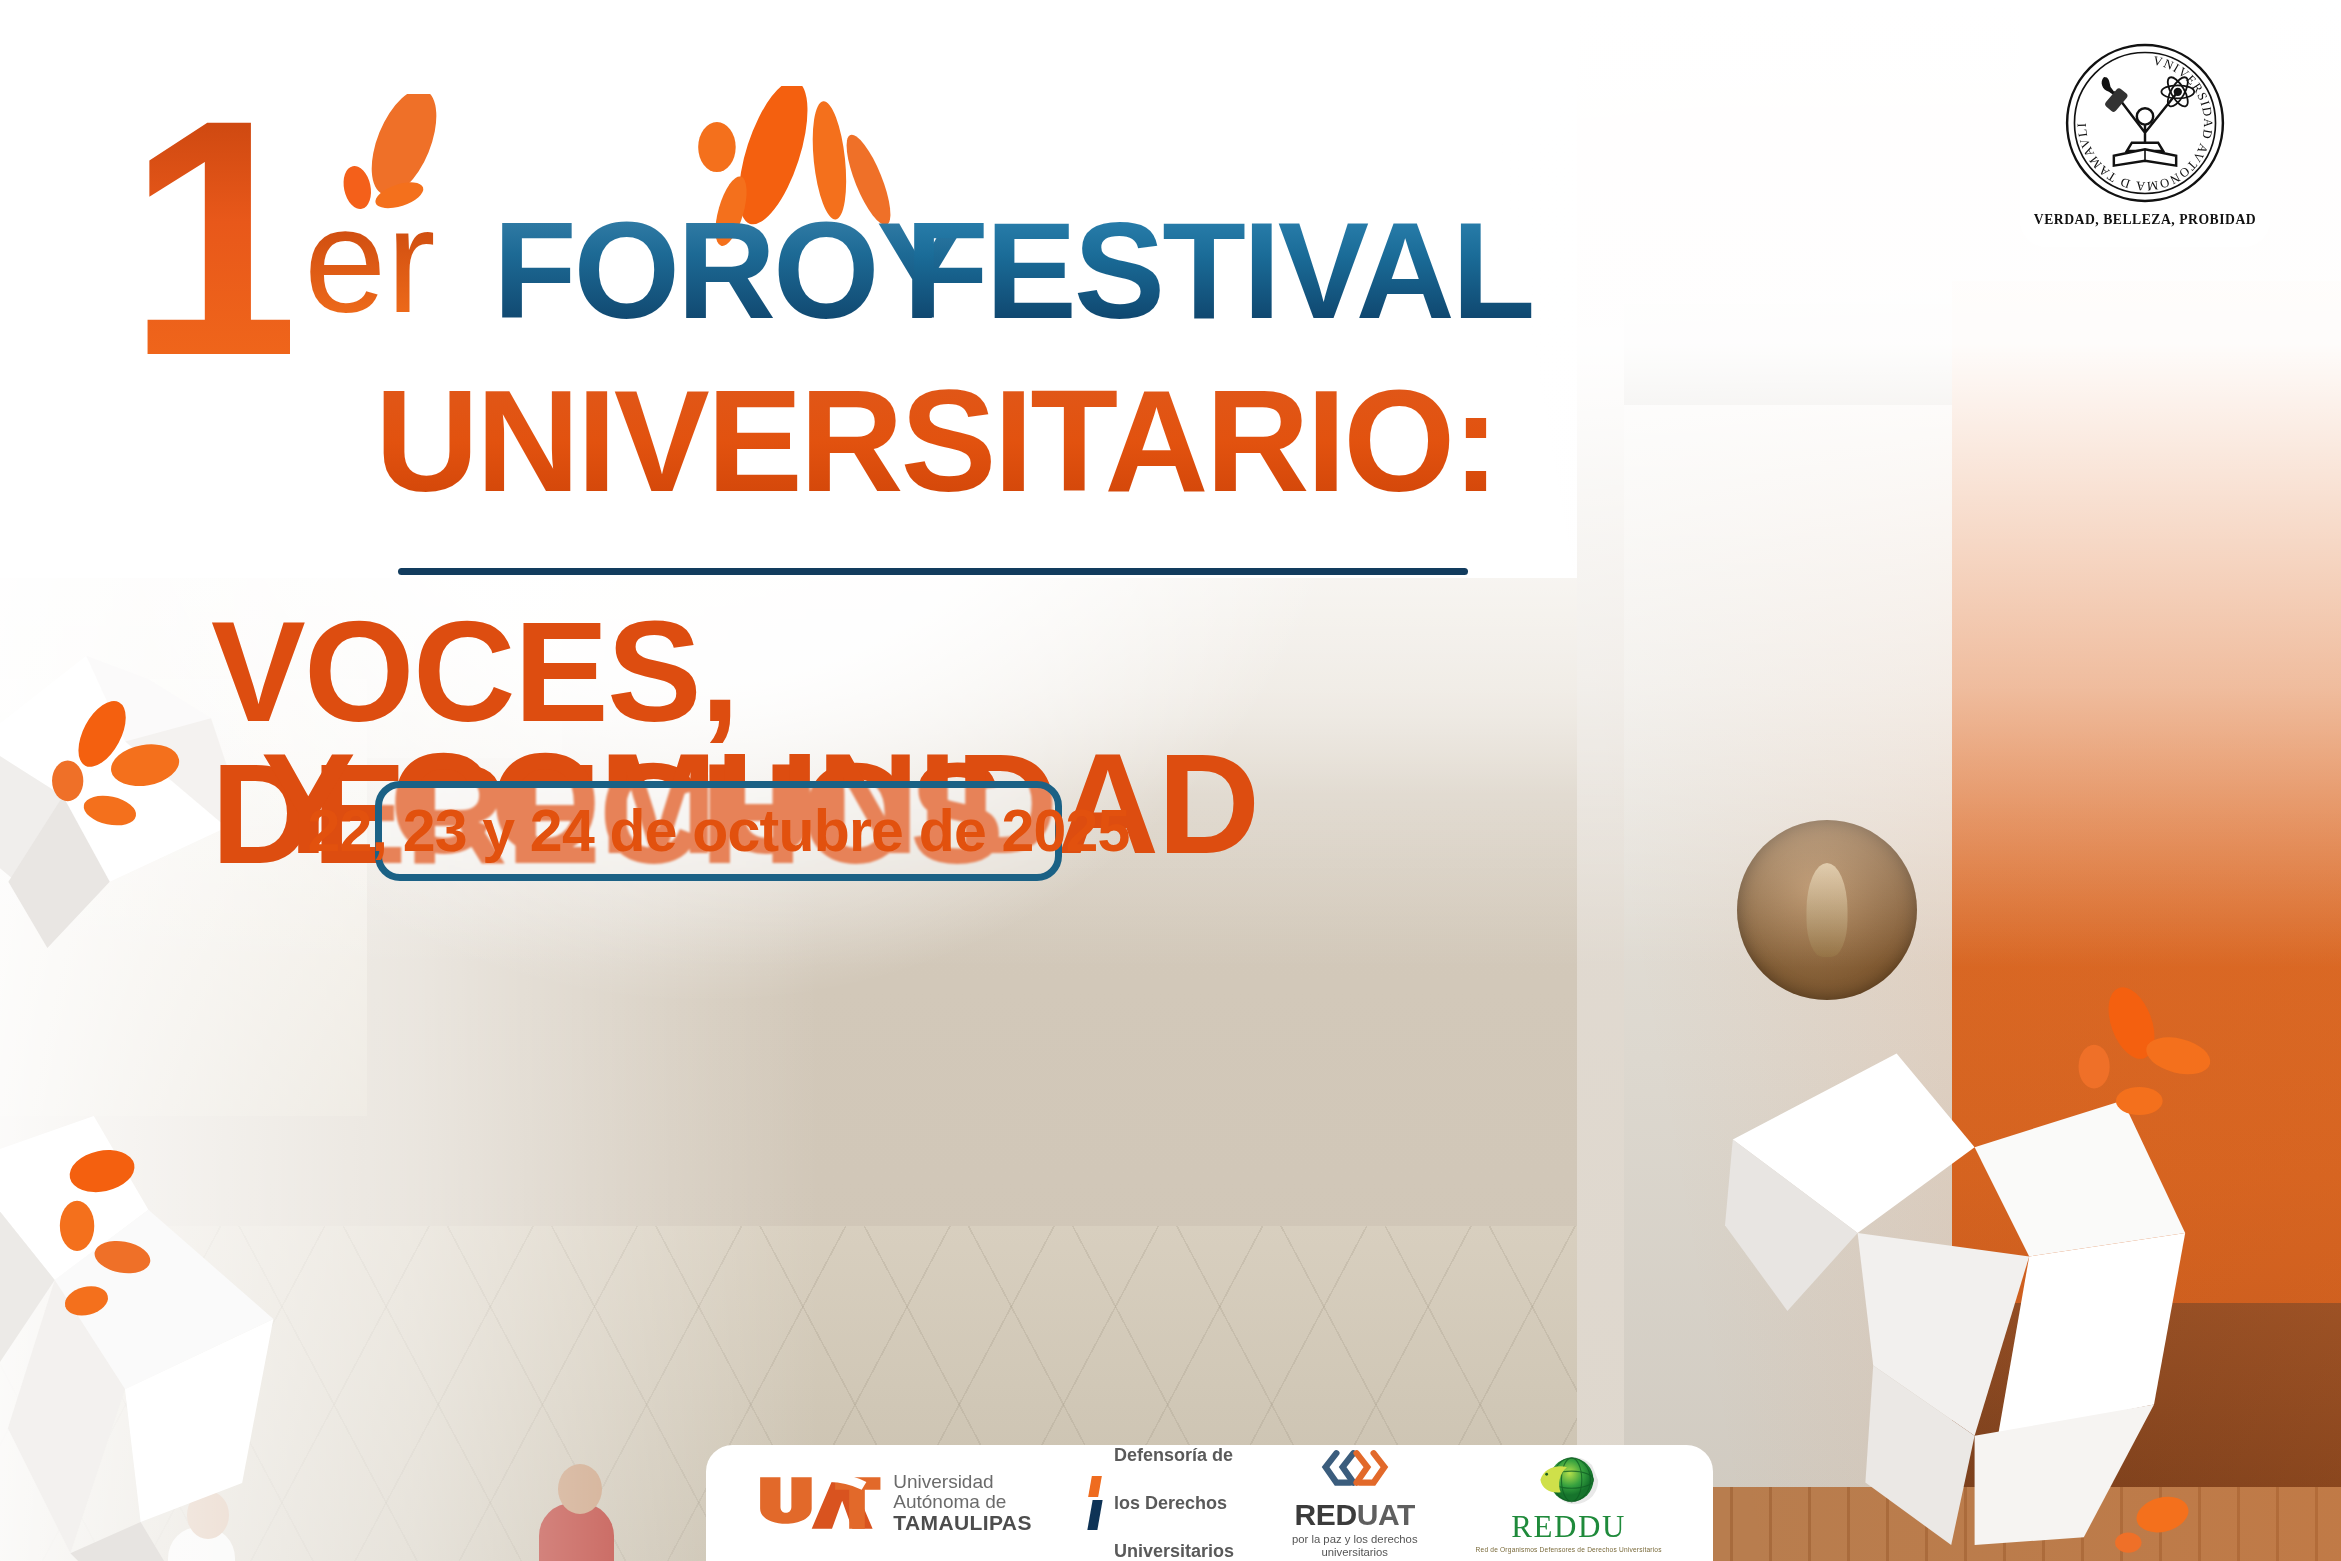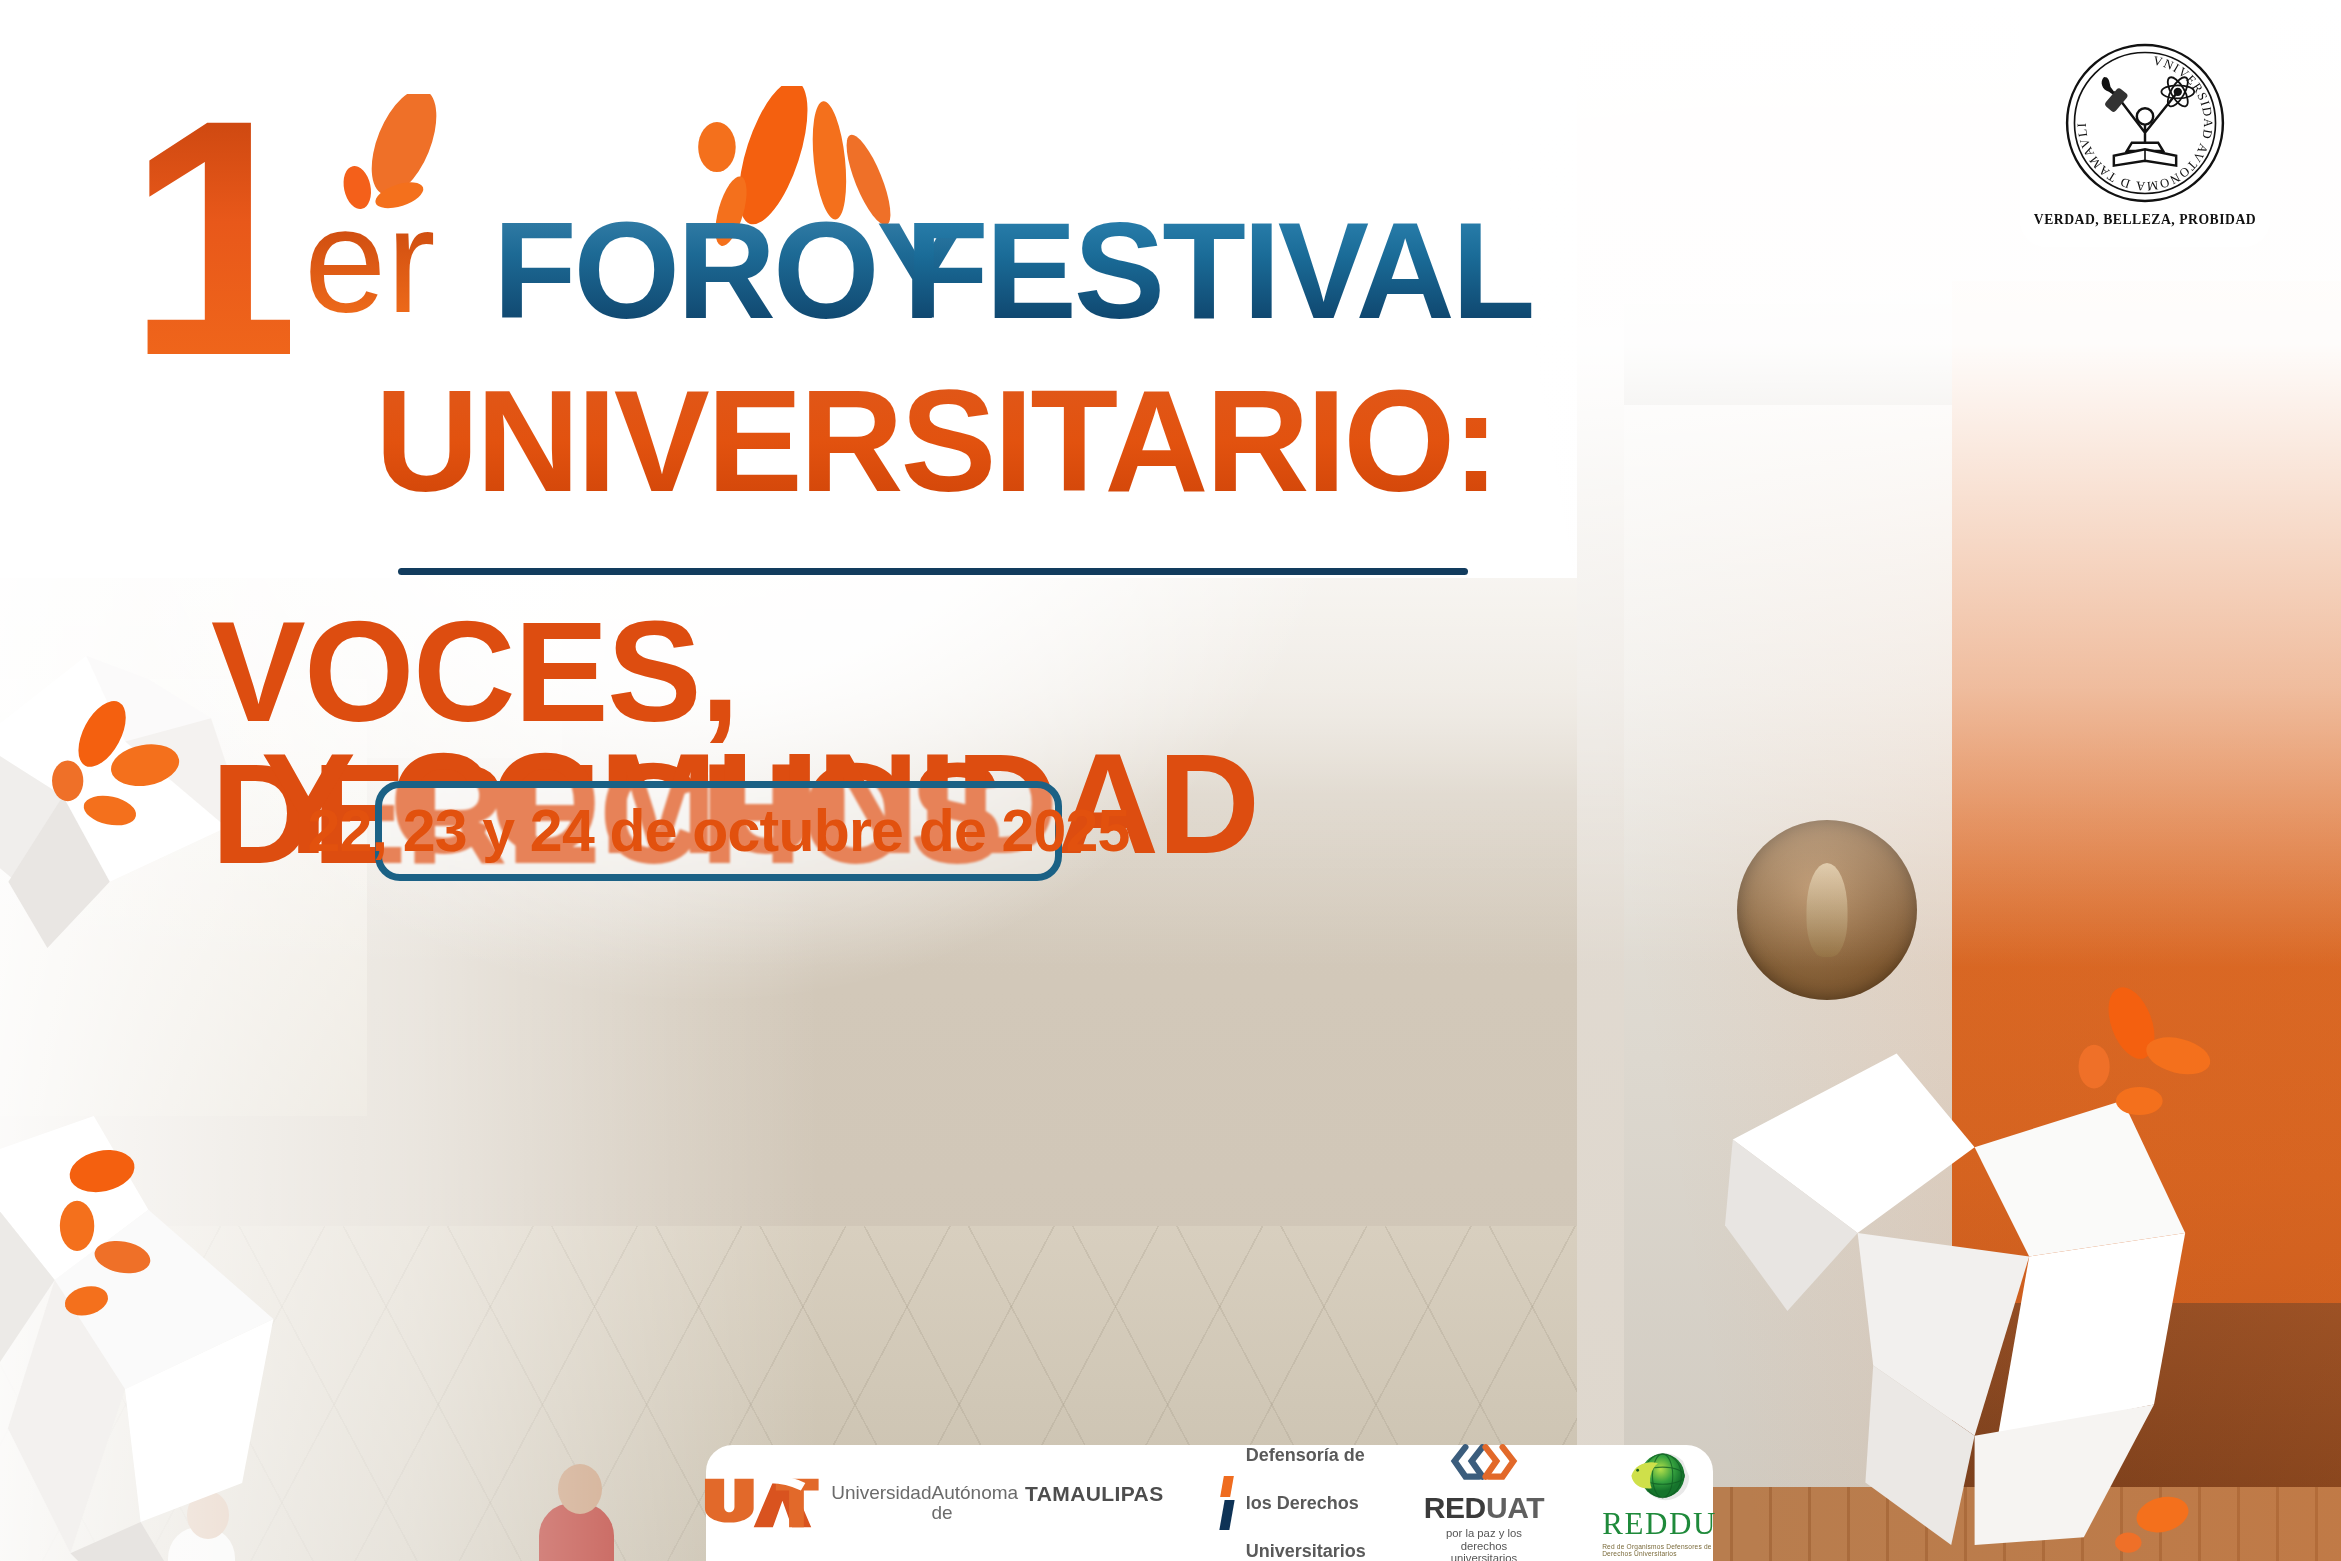--- a/index.html
+++ b/index.html
@@ -194,21 +194,21 @@
 
   
   .logo-bar {
     position:absolute; left:706px; bottom:0; width:1007px; height:116px;
     background:#fff; border-radius:26.5px 26.5px 0 0;
     display:flex; align-items:center; justify-content:center; gap:58px;
     padding:0 44px;
   }
   .logo { display:flex; align-items:center; gap:11px; }
 
-  .uat-word { display:flex; flex-direction:row; line-height:1.06; }
+  .uat-word { display:flex; flex-direction:column; line-height:1.06; }
   .uat-l1, .uat-l2 { font-size:19px; color:#6b6b6b; }
   .uat-l3 { font-size:21px; font-weight:bold; color:#4d4d4d; letter-spacing:0.4px; }
 
   .def-bars { display:flex; flex-direction:column; gap:2.3px; margin-right:3.1px; }
   .def-bar-o { width:10px; height:21px; background:#ef6c1f; transform:skewX(-10deg); }
   .def-bar-b { width:10px; height:30px; background:#0e3356; transform:skewX(-10deg); }
   .def-word { display:flex; flex-direction:column; line-height:1.12;gap:28px; }
   .def-word span { font-size:18px; font-weight:bold; color:#5a5a5a; }
 
   .red-stack { display:flex; flex-direction:column; align-items:center; }

